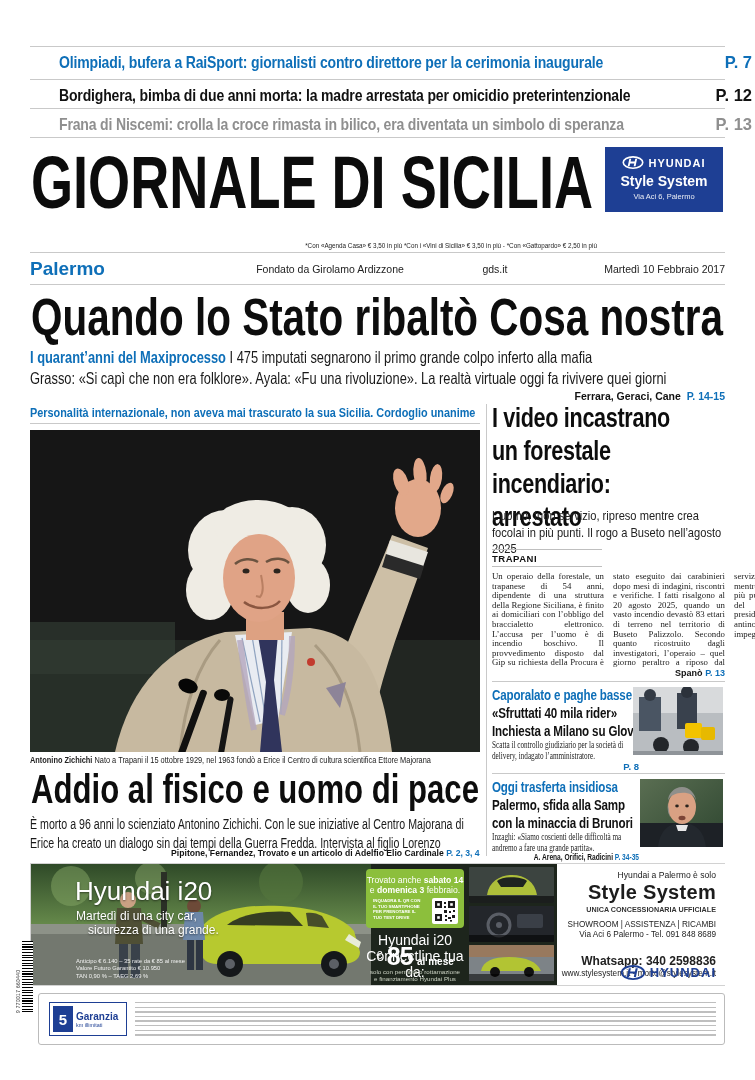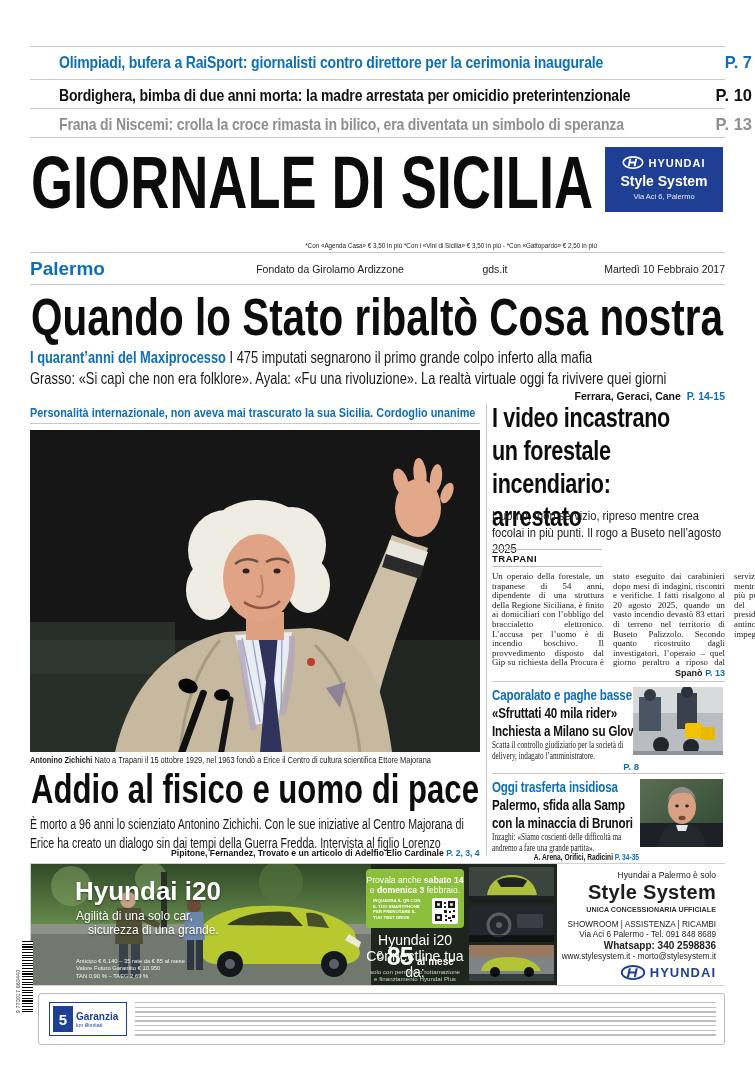--- a/index.html
+++ b/index.html
@@ -56,21 +56,21 @@
 <div class="page">
 
   <div class="rule" style="left:30px;top:46px;width:695px"></div>
   <div class="toprow" style="top:50px">
     <span class="t blue">Olimpiadi, bufera a RaiSport: giornalisti contro direttore per la cerimonia inaugurale</span>
     <span class="p blue">P.  7</span>
   </div>
   <div class="rule" style="left:30px;top:79px;width:695px"></div>
   <div class="toprow" style="top:83px">
     <span class="t">Bordighera, bimba di due anni morta: la madre arrestata per omicidio preterintenzionale</span>
-    <span class="p">P. 10</span>
+    <span class="p">P. 12</span>
   </div>
   <div class="rule" style="left:30px;top:108px;width:695px"></div>
   <div class="toprow" style="top:112px">
     <span class="t gray">Frana di Niscemi: crolla la croce rimasta in bilico, era diventata un simbolo di speranza</span>
     <span class="p gray">P. 13</span>
   </div>
   <div class="rule" style="left:30px;top:137px;width:695px"></div>
 
   <svg class="abs" style="left:30px;top:144px" width="567" height="76">
     <text x="1" y="64" textLength="562" lengthAdjust="spacingAndGlyphs" class="svg-mast">GIORNALE DI SICILIA</text>
@@ -285,32 +285,32 @@
       <path d="M86 44 L110 44 L112 80 L84 80 Z" fill="#4f4f35"></path>
       <line x1="108" y1="52" x2="128" y2="62" stroke="#4f4f35" stroke-width="6"></line>
       <rect x="88" y="80" width="9" height="34" fill="#39414a"></rect>
       <rect x="100" y="80" width="9" height="34" fill="#39414a"></rect>
       <circle cx="163" cy="42" r="7" fill="#6d4a38"></circle>
       <path d="M154 48 L172 48 L174 76 L152 76 Z" fill="#6d87a8"></path>
       <rect x="156" y="76" width="7" height="30" fill="#2e3642"></rect>
       <rect x="165" y="76" width="7" height="30" fill="#2e3642"></rect>
     </svg>
 
-    <div class="abs" style="left:44px;top:12px;color:#fff;font-size:26px;font-weight:bold;text-shadow:0 1px 2px rgba(0,0,0,.5)">Hyundai i20</div>
-    <div class="abs" style="left:45px;top:45px;color:#fff;font-size:12px;text-shadow:0 1px 2px rgba(0,0,0,.5)">Agilità di una solo car,</div>
+    <div class="abs" style="left:44px;top:12px;color:#fff;font-size:26px;font-weight:normal;text-shadow:0 1px 2px rgba(0,0,0,.5)">Hyundai i20</div>
+    <div class="abs" style="left:45px;top:45px;color:#fff;font-size:12px;text-shadow:0 1px 2px rgba(0,0,0,.5)">Martedì di una city car,</div>
     <div class="abs" style="left:57px;top:59px;color:#fff;font-size:12px;text-shadow:0 1px 2px rgba(0,0,0,.5)">sicurezza di una grande.</div>
     <div class="abs" style="left:45px;top:94px;color:rgba(255,255,255,.9);font-size:5.8px;line-height:7.4px">
       <div>Anticipo € 6.140 – 35 rate da € 85 al mese</div>
       <div>Valore Futuro Garantito € 10.950</div>
       <div>TAN 0,90 % – TAEG 2,69 %</div>
     </div>
 
     <div class="greenbox">
       <div class="center" style="font-size:8.6px;margin-top:6px;line-height:10px">
-        <span>Provala anche </span><span class="b">sabato 14</span><br>
+        <span>Trovato anche </span><span class="b">sabato 14</span><br>
         <span>e </span><span class="b">domenica 3</span><span> febbraio.</span>
       </div>
       <div style="position:absolute;left:7px;top:29px;width:52px;font-size:4.4px;font-weight:bold;line-height:5.6px">INQUADRA IL QR CON IL TUO SMARTPHONE PER PRENOTARE IL TUO TEST DRIVE</div>
       <svg style="position:absolute;right:6px;top:29px" width="26" height="26" viewBox="0 0 26 26">
         <rect width="26" height="26" fill="#fff" rx="2"></rect>
         <g fill="#1a1a1a">
           <rect x="3" y="3" width="7" height="7"></rect>
             <rect x="16" y="3" width="7" height="7"></rect>
             <rect x="3" y="16" width="7" height="7"></rect>
           <rect x="12" y="4" width="2" height="2"></rect>
@@ -370,21 +370,21 @@
         <rect x="0" y="29" width="85" height="7" fill="rgba(0,0,0,.55)"></rect>
         </svg>
     </div>
 
     <div class="adwhite">
       <div class="right" style="margin:6px 10px 0 0;font-size:8.6px">Hyundai a Palermo è solo</div>
       <div class="right b" style="margin:1px 10px 0 0;font-size:20px;letter-spacing:.3px;color:#1c1c1c">Style System</div>
       <div class="right b" style="margin:1px 10px 0 0;font-size:7.2px;color:#333">UNICA CONCESSIONARIA UFFICIALE</div>
       <div class="right" style="margin:6px 10px 0 0;font-size:8.2px">SHOWROOM | ASSISTENZA | RICAMBI</div>
       <div class="right" style="margin:1px 10px 0 0;font-size:8.2px">Via Aci 6 Palermo - Tel. 091 848 8689</div>
-      <div class="right b" style="margin:1px 10px 0 0;font-size:10px">Whatsapp: 340 2598836</div>
+      <div class="right b" style="margin:15px 10px 0 0;font-size:12px">Whatsapp: 340 2598836</div>
       <div class="right" style="margin:1px 10px 0 0;font-size:8.2px">www.stylesystem.it - morto@stylesystem.it</div>
       <div style="position:absolute;right:10px;bottom:5px;display:flex;align-items:center;gap:4px">
         <svg width="26" height="15" viewBox="0 0 40 24">
           <ellipse cx="20" cy="12" rx="18" ry="10.5" fill="none" stroke="#1e3f94" stroke-width="3"></ellipse>
           <g transform="skewX(-12)" stroke="#1e3f94" stroke-width="3.4">
             <line x1="16" y1="5" x2="16" y2="19"></line>
               <line x1="27" y1="5" x2="27" y2="19"></line>
               <line x1="16" y1="12" x2="27" y2="12"></line>
           </g>
         </svg>

